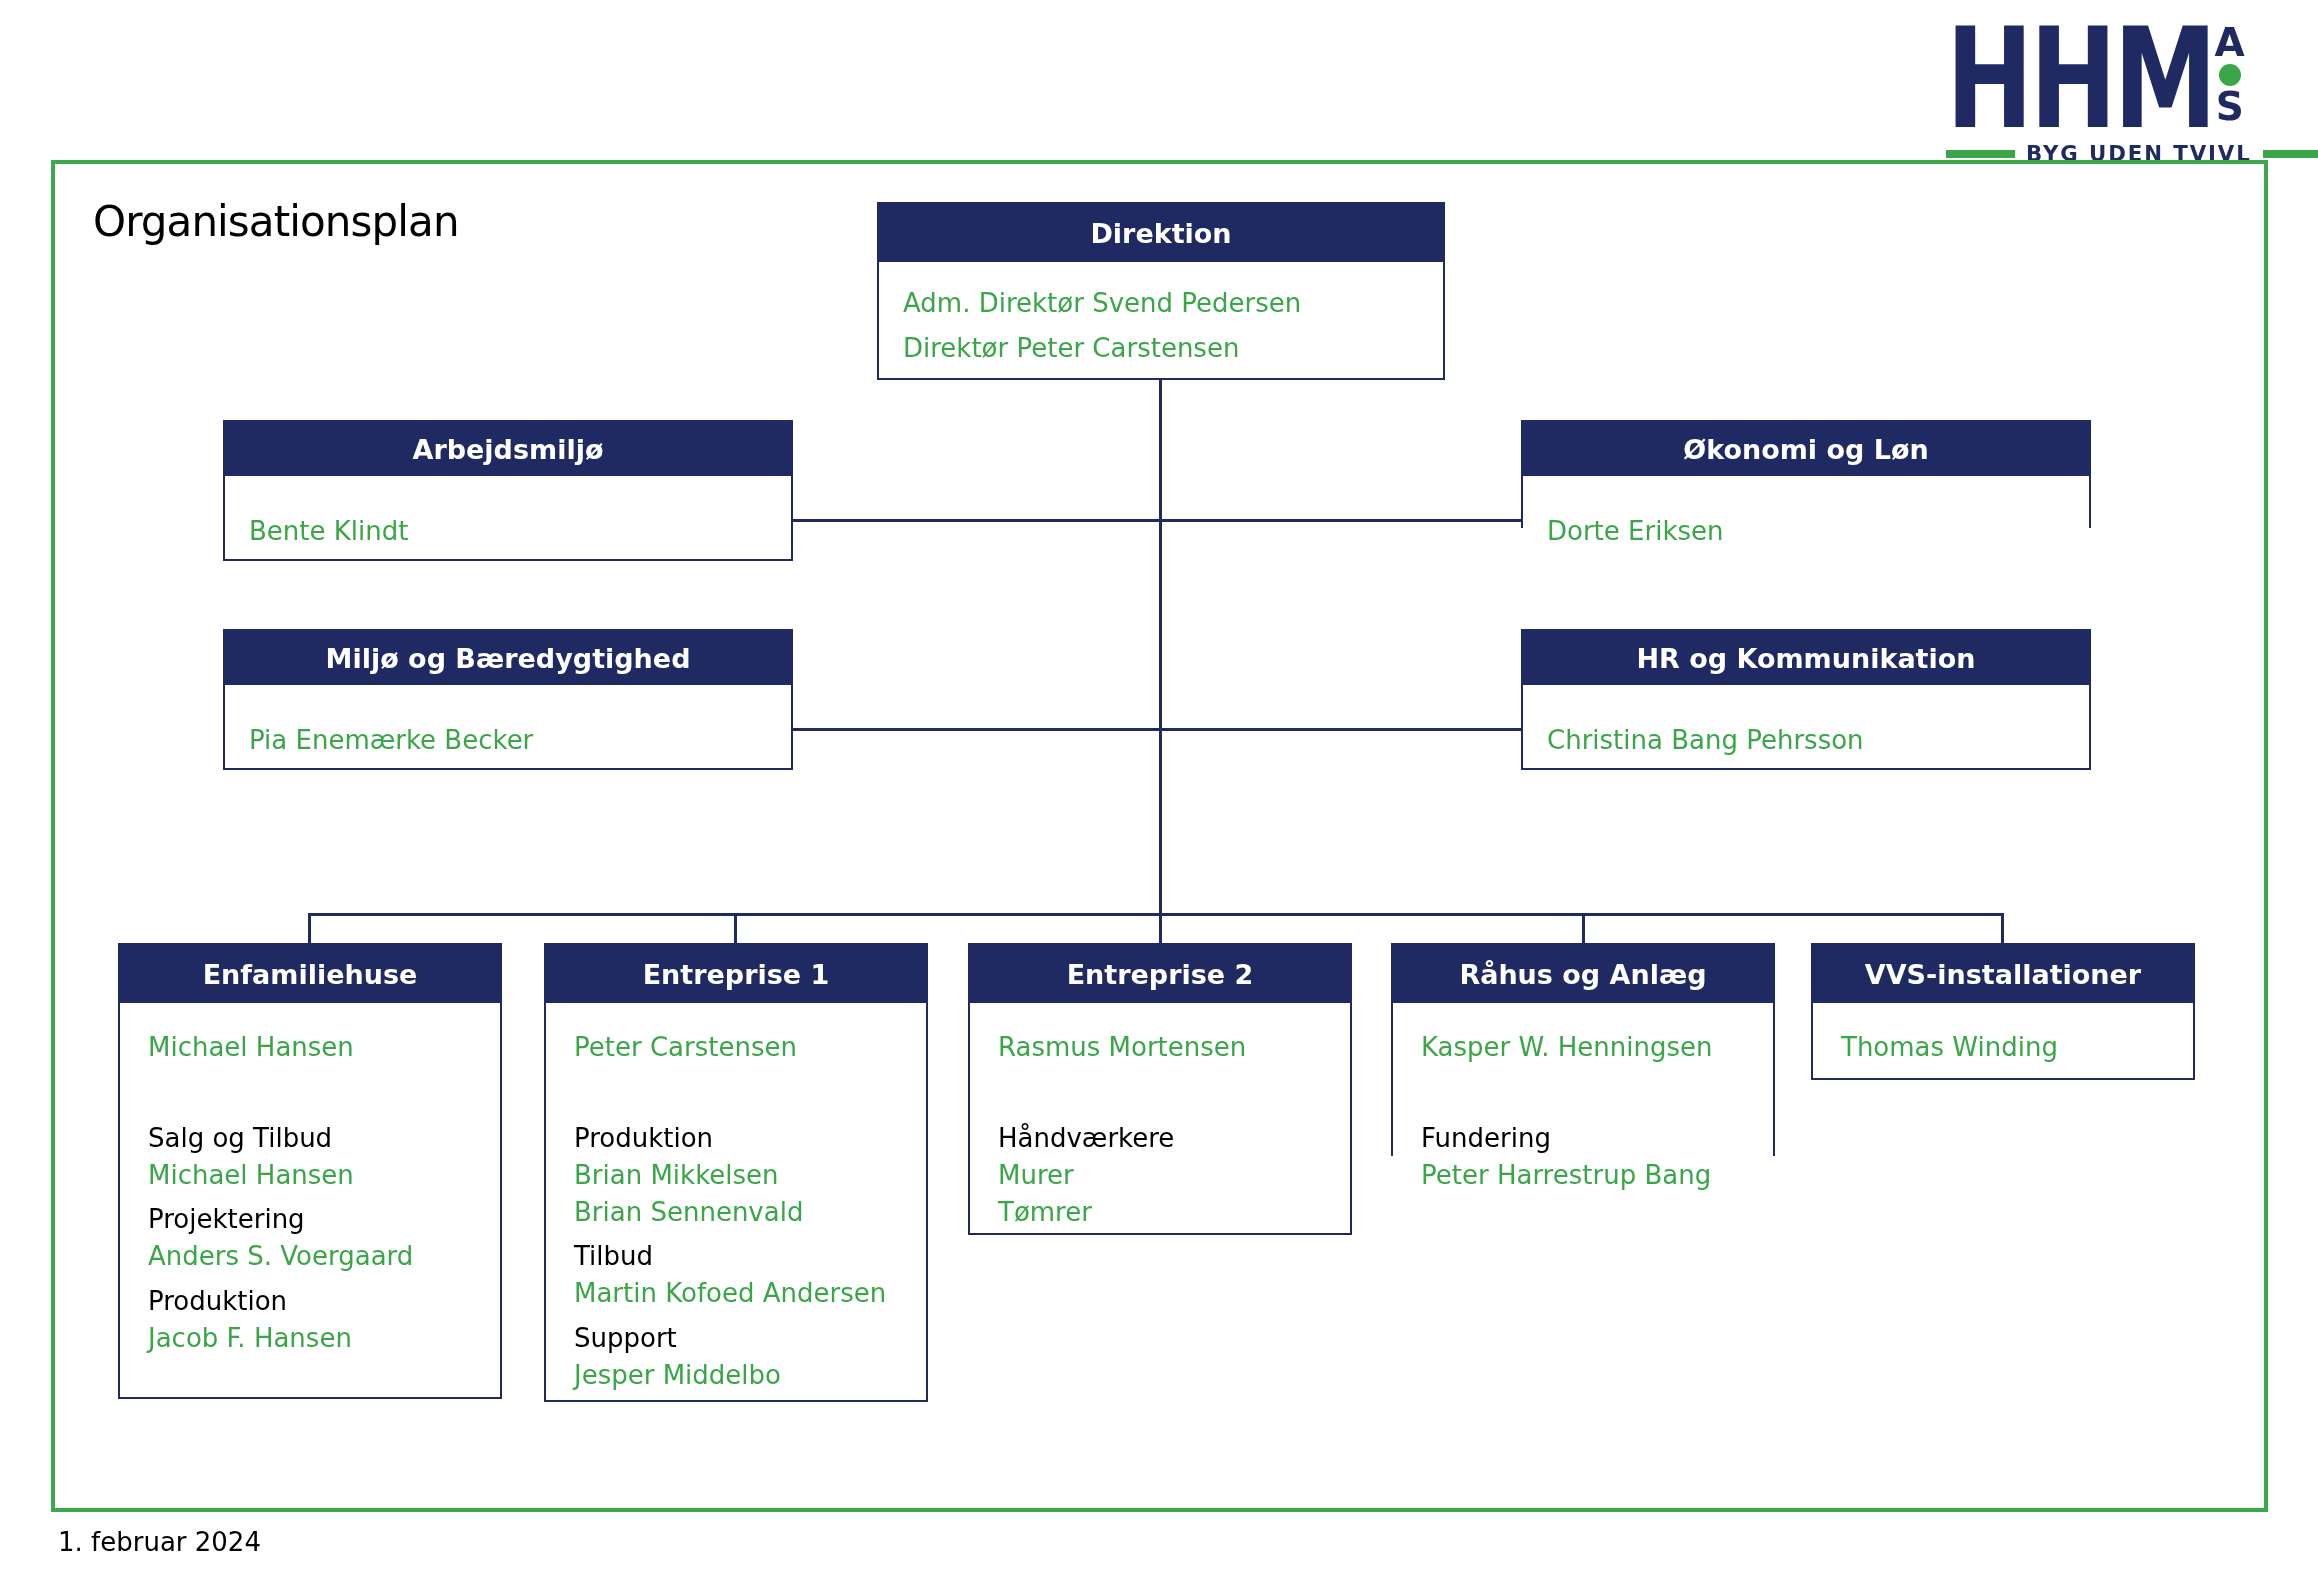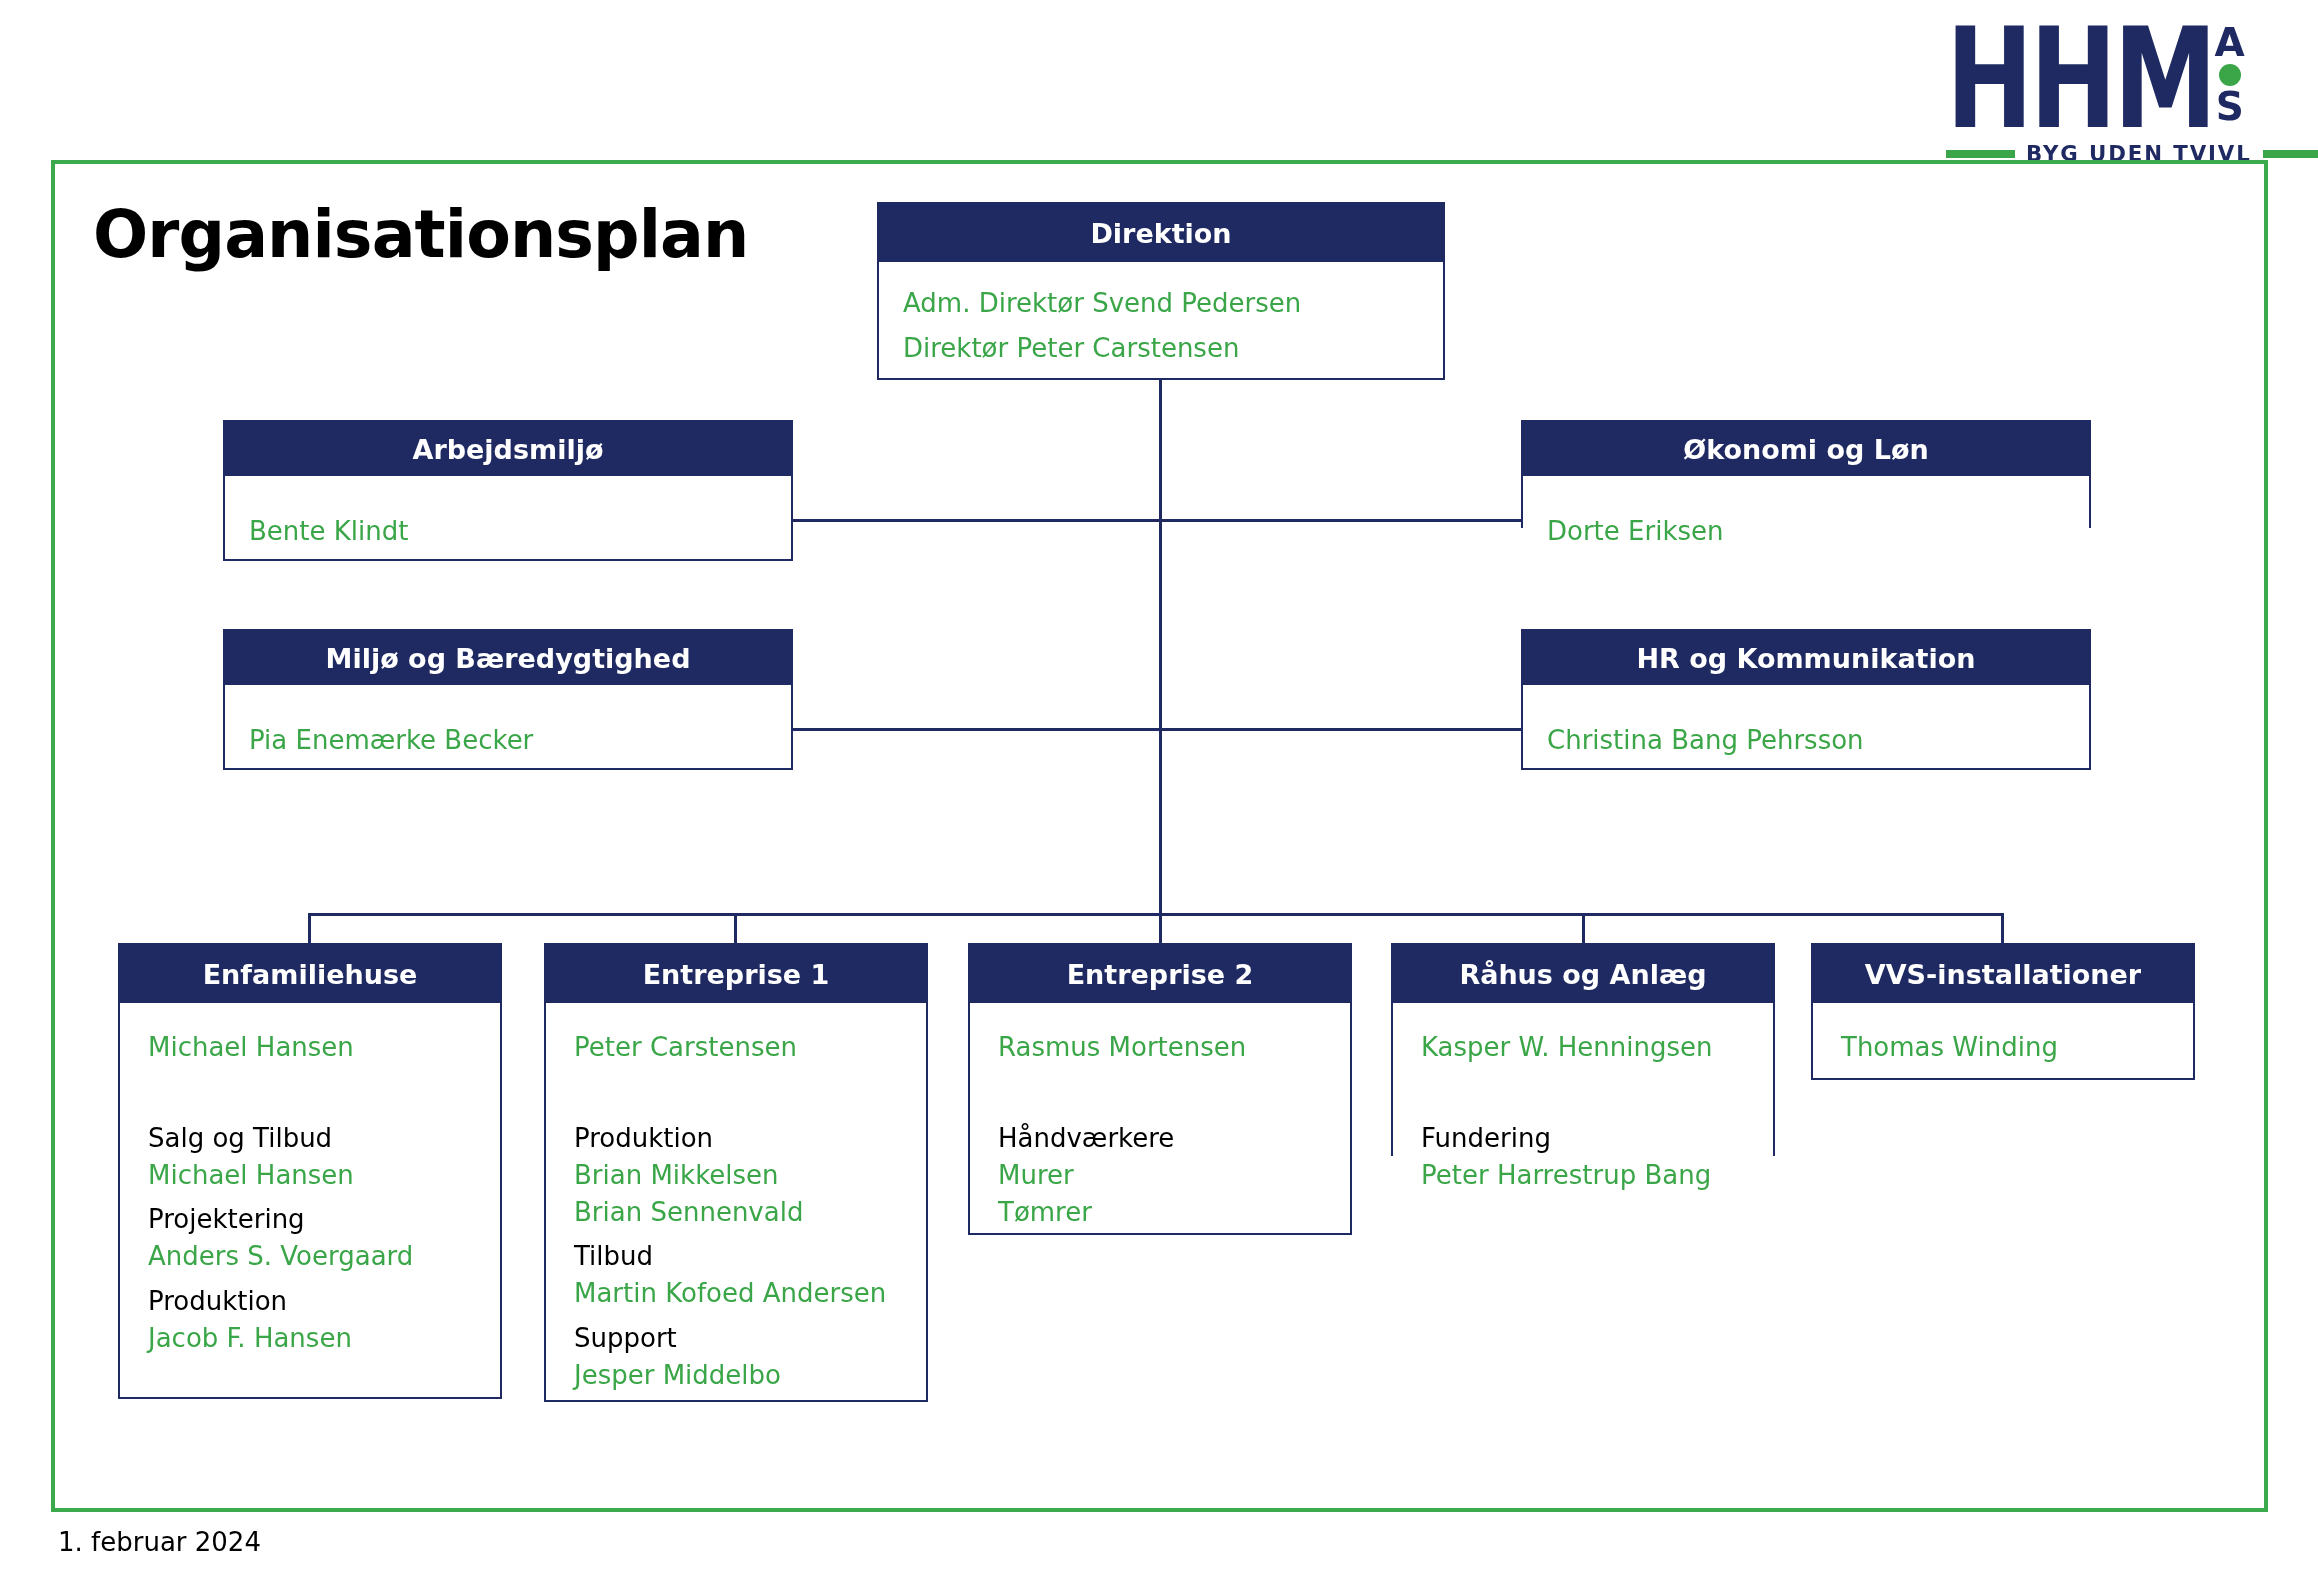--- a/index.html
+++ b/index.html
@@ -24,21 +24,21 @@
   .logo-tagline {
     font-size:21.3px; font-weight:bold; color:#1F2A63; letter-spacing:1.9px;
     white-space:nowrap; margin:0 11px;
   }
   
   .frame {
     position:absolute; left:51px; top:160px; width:2217px; height:1352px;
     border:4.6px solid #3BA94C; box-sizing:border-box; background:#ffffff;
   }
   .page-title {
-    position:absolute; left:93px; top:197px; font-size:65px; font-weight:bold;
+    position:absolute; left:93px; top:197px; font-size:42px; font-weight:normal;
     color:#000000; letter-spacing:-0.9px;
   }
   .footer-date {
     position:absolute; left:58px; top:1527px; font-size:26px; color:#000000;
   }
   
   .orgbox {
     position:absolute; border:2.8px solid #1F2A63; box-sizing:border-box;
     background:#ffffff;
   }

